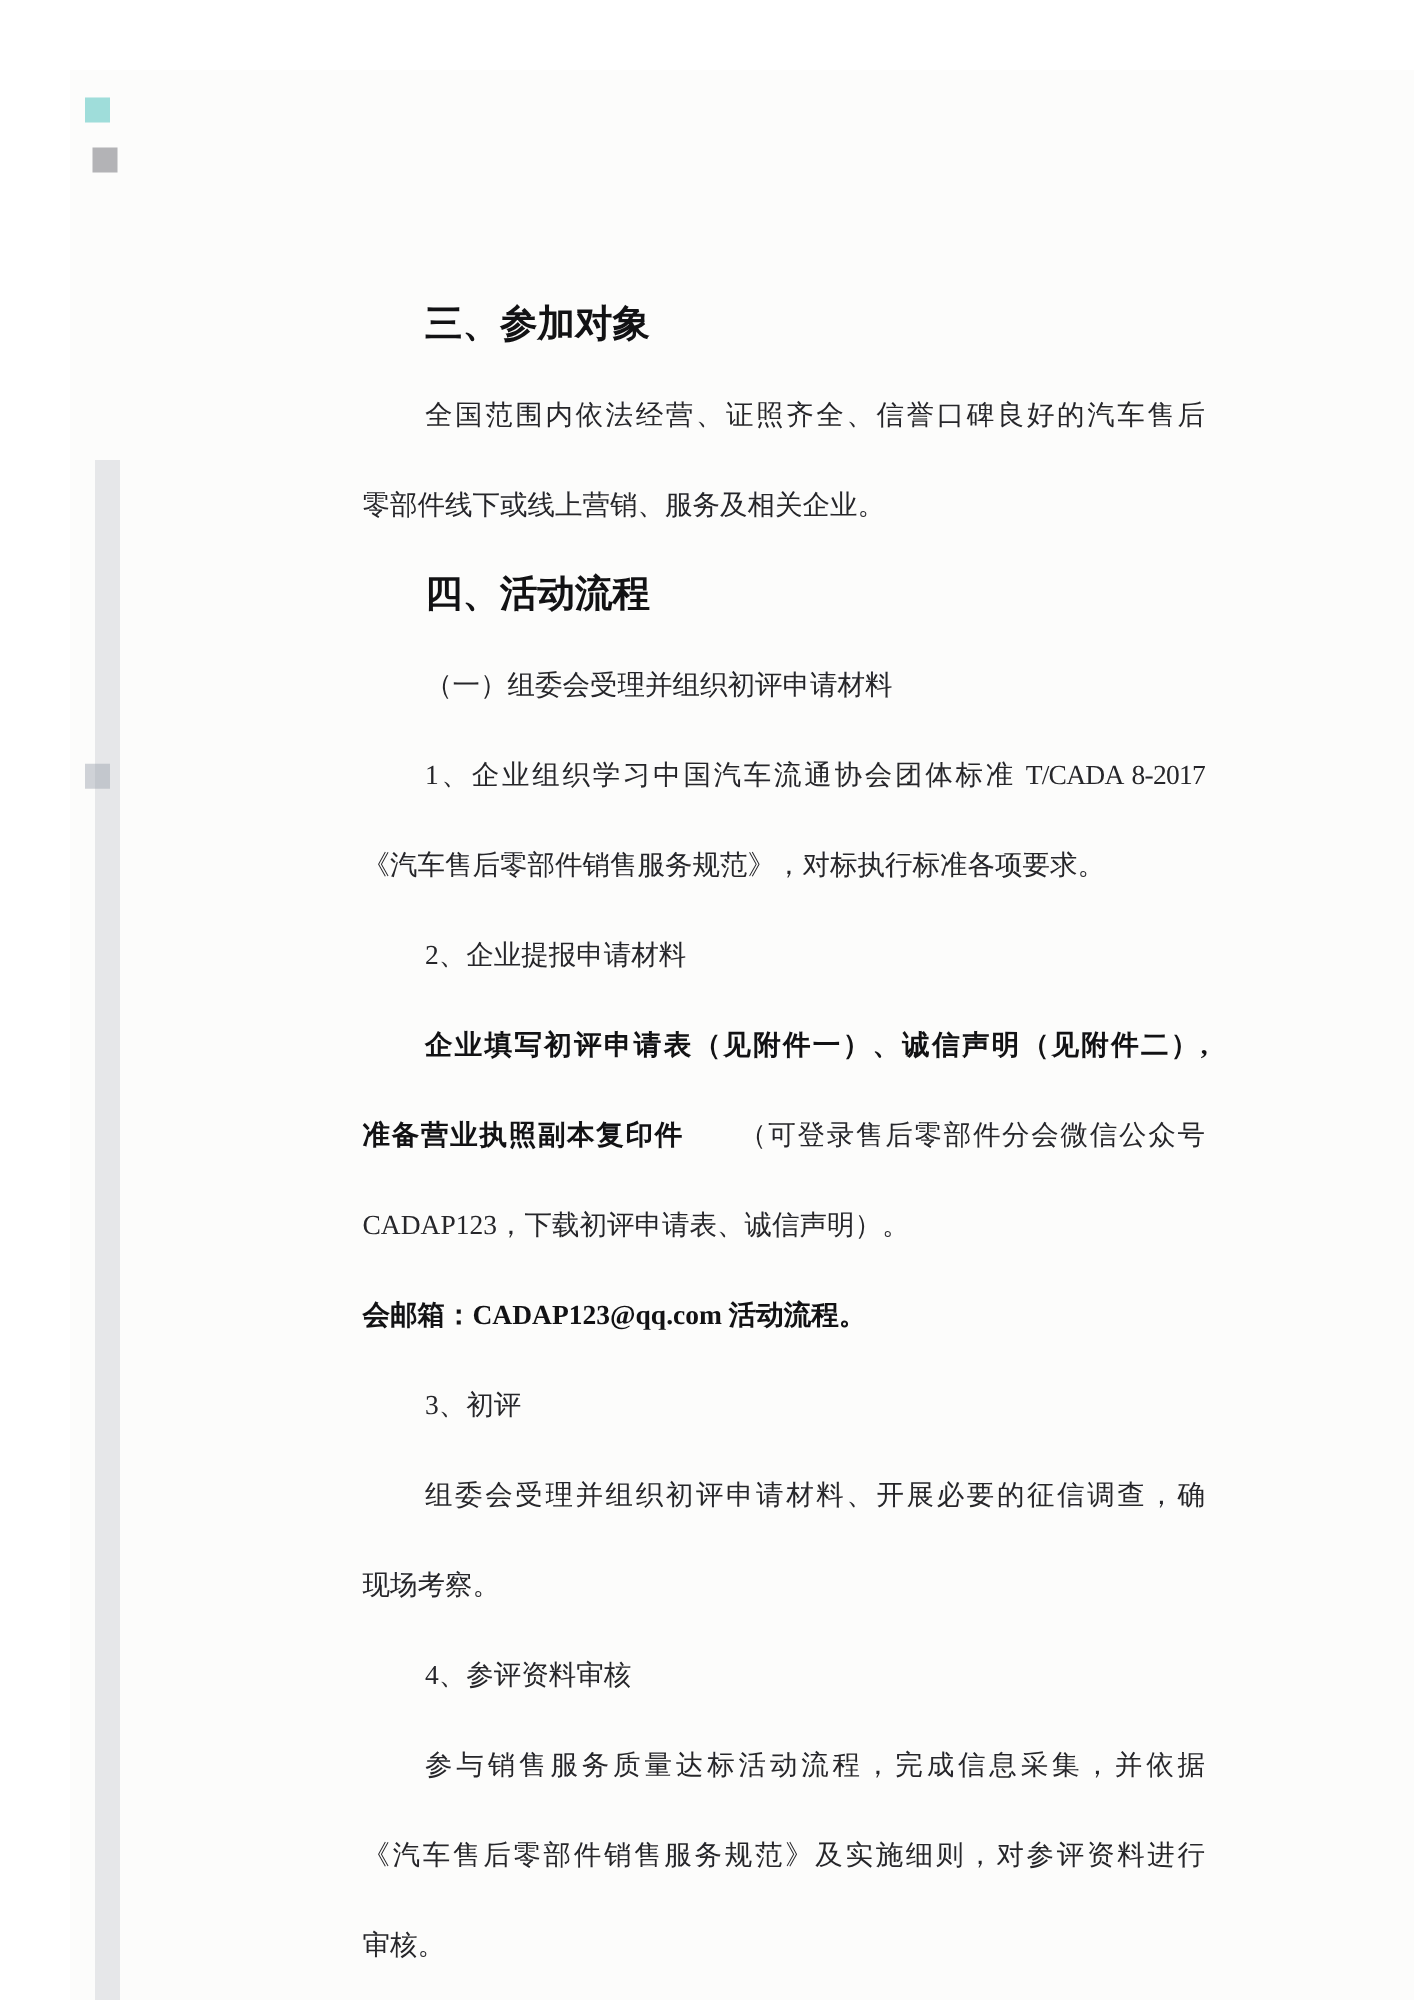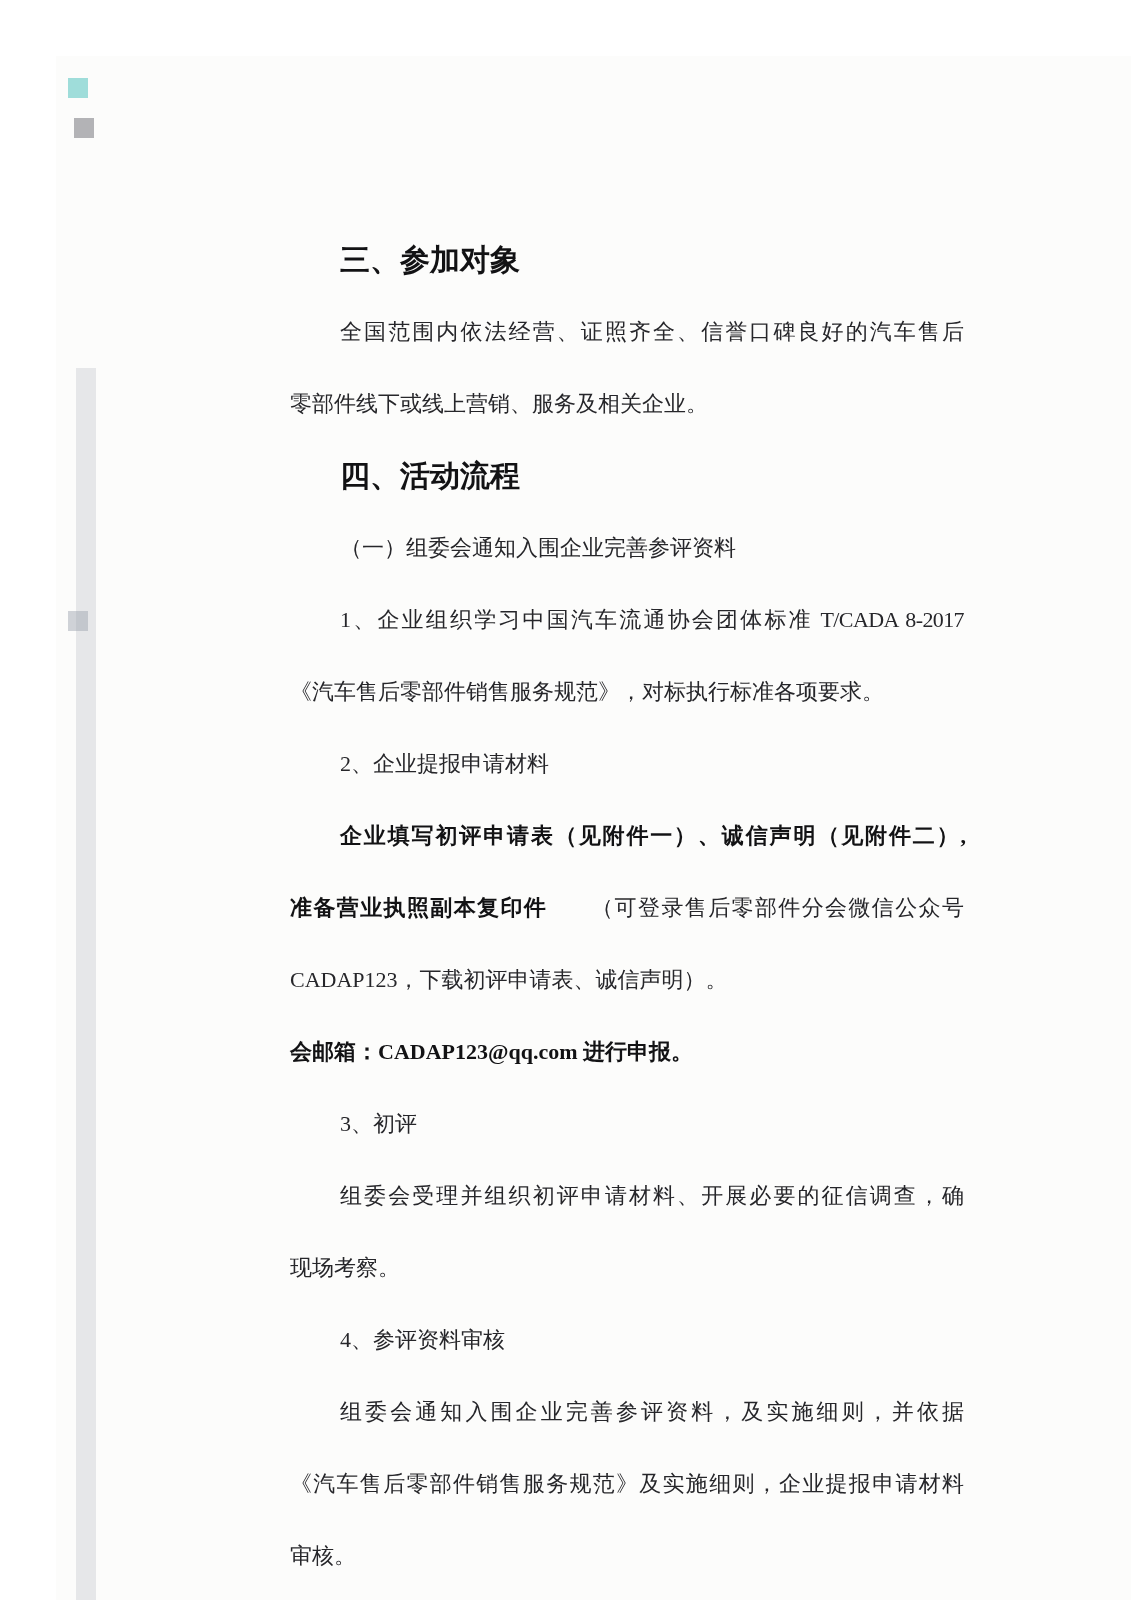--- a/index.html
+++ b/index.html
@@ -48,34 +48,34 @@
 </style>
 </head>
 <body>
 
 <div class="page">
   <div class="doc-body">
       <div class="line heading indent nowrap"><span class="bold">三、参加对象</span></div>
       <div class="line indent justify"><span class="regular">全国范围内依法经营、证照齐全、信誉口碑良好的汽车售后</span></div>
       <div class="line nowrap"><span class="regular">零部件线下或线上营销、服务及相关企业。</span></div>
       <div class="line heading indent nowrap"><span class="bold">四、活动流程</span></div>
-      <div class="line indent nowrap"><span class="regular">（一）组委会通知入围企业完善参评资料</span></div>
+      <div class="line indent nowrap"><span class="regular">（一）组委会受理并组织初评申请材料</span></div>
       <div class="line indent justify snug"><span class="regular">1、企业组织学习中国汽车流通协会团体标准 T/CADA 8-2017</span></div>
       <div class="line nowrap"><span class="regular">《汽车售后零部件销售服务规范》，对标执行标准各项要求。</span></div>
       <div class="line indent nowrap"><span class="regular">2、企业提报申请材料</span></div>
       <div class="line indent justify tight"><span class="bold">企业填写初评申请表（见附件一）、诚信声明（见附件二）,</span></div>
       <div class="line justify"><span class="bold">准备营业执照副本复印件</span><span class="regular">（可登录售后零部件分会微信公众号</span></div>
       <div class="line nowrap"><span class="regular">CADAP123，下载初评申请表、诚信声明）。</span></div>
-      <div class="line nowrap"><span class="bold">会邮箱：CADAP123@qq.com 进行申报。</span></div>
+      <div class="line nowrap"><span class="bold">会邮箱：CADAP123@qq.com 活动流程。</span></div>
       <div class="line indent nowrap"><span class="regular">3、初评</span></div>
       <div class="line indent justify"><span class="regular">组委会受理并组织初评申请材料、开展必要的征信调查，确</span></div>
       <div class="line nowrap"><span class="regular">现场考察。</span></div>
       <div class="line indent nowrap"><span class="regular">4、参评资料审核</span></div>
-      <div class="line indent justify"><span class="regular">组委会通知入围企业完善参评资料，及实施细则，并依据</span></div>
-      <div class="line justify"><span class="regular">《汽车售后零部件销售服务规范》及实施细则，企业提报申请材料</span></div>
+      <div class="line indent justify"><span class="regular">参与销售服务质量达标活动流程，完成信息采集，并依据</span></div>
+      <div class="line justify"><span class="regular">《汽车售后零部件销售服务规范》及实施细则，对参评资料进行</span></div>
       <div class="line nowrap"><span class="regular">审核。</span></div>
       <div class="line indent nowrap"><span class="regular">5、现场考察</span></div>
     </div>
 
   <div class="artifact a-vline"></div>
   <div class="artifact a-cyan-tick"></div>
   <div class="artifact a-gray-dash"></div>
   <div class="artifact a-cyan-dot"></div>
   <div class="artifact a-dark-dash-1"></div>
   <div class="artifact a-dark-dash-2"></div>

